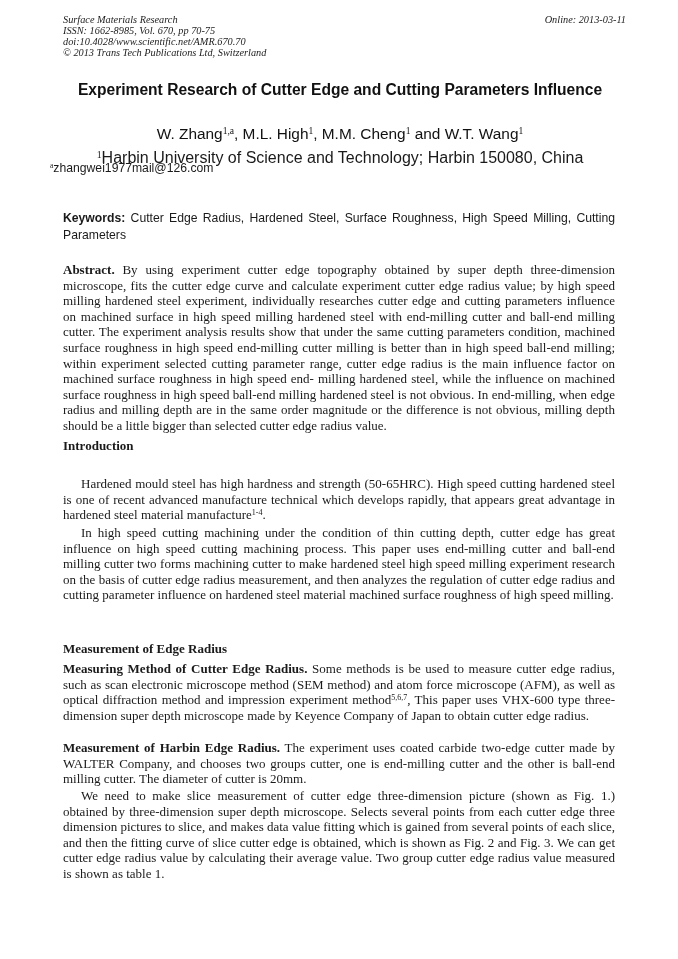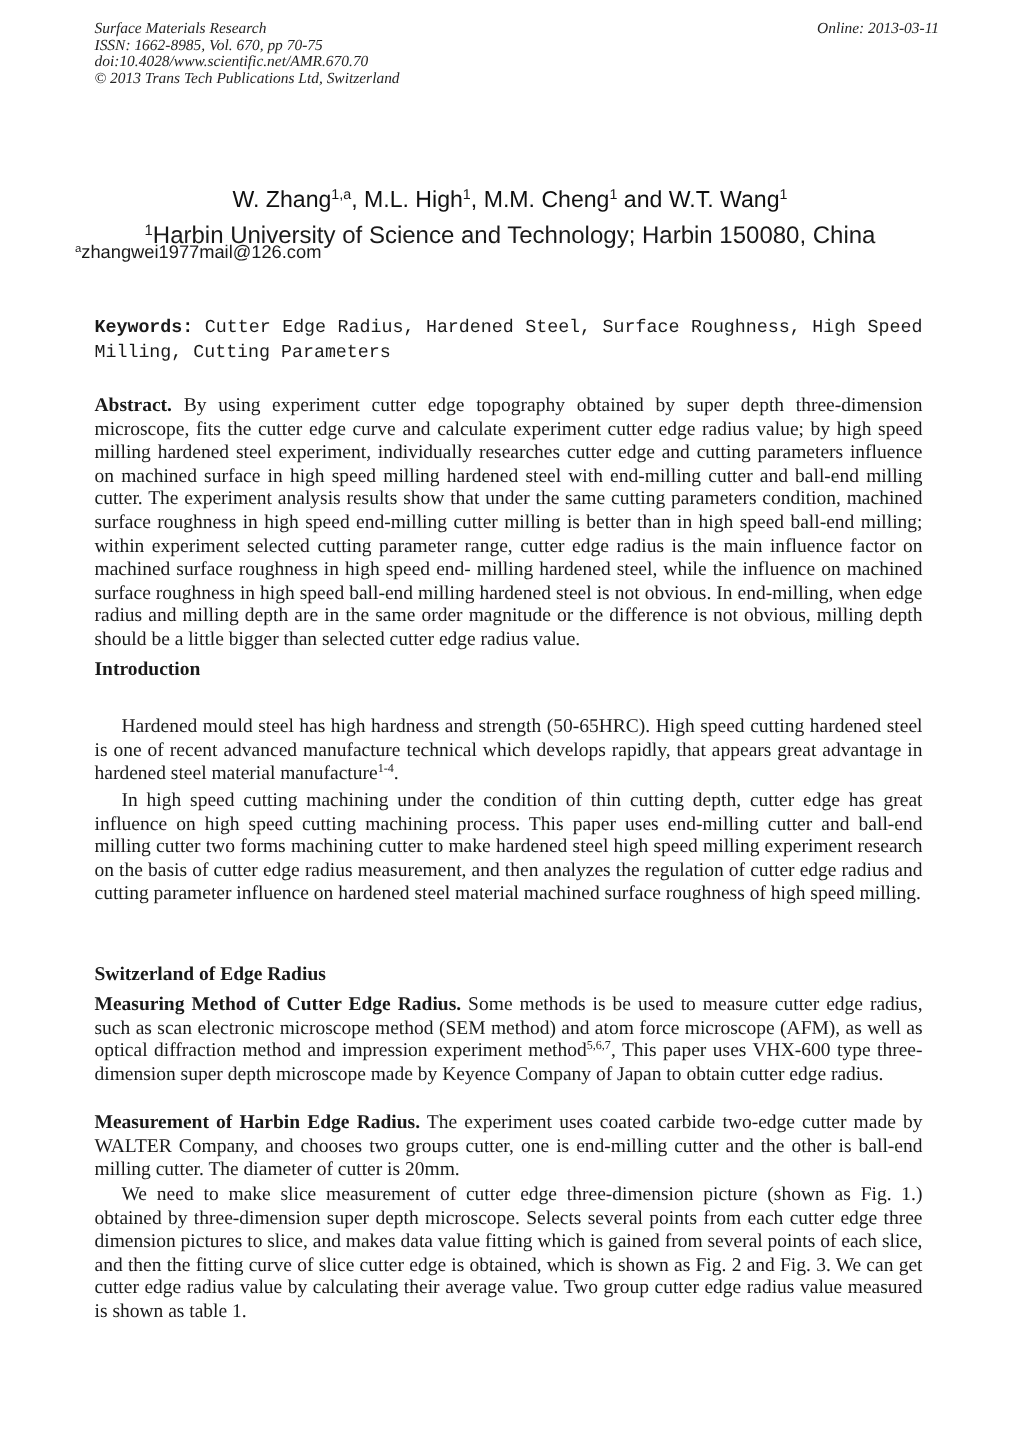--- a/index.html
+++ b/index.html
@@ -24,24 +24,24 @@
     font-family: "Liberation Sans", sans-serif; font-size: 15.4px; line-height: 20px; color: #111;
   }
   .affil {
     position: absolute; left: 50px; width: 580px; top: 150px; text-align: center;
     font-family: "Liberation Sans", sans-serif; font-size: 16px; line-height: 16px;
   }
   .email {
     position: absolute; left: 50px; width: 580px; top: 160px; text-align: left;
     font-family: "Liberation Sans", sans-serif; font-size: 12.2px; line-height: 16px;
   }
-  sup { font-size: 0.62em; vertical-align: 0.55em; line-height: 0; }
+  sup { font-size: 0.62em; vertical-align: 0.55em; line-height: 0; font-family: Liberation Serif, serif; }
   .keywords {
     position: absolute; left: 63px; width: 552px; top: 210px;
-    font-family: Liberation Mono, monospace; font-size: 12.2px; line-height: 16.5px; text-align: justify;
+    font-family: Liberation Sans, sans-serif; font-size: 12.2px; line-height: 16.5px; text-align: justify;
   }
   .keywords b { font-weight: bold; }
   .para {
     position: absolute; left: 63px; width: 552px;
     font-size: 13px; line-height: 15.6px; text-align: justify;
   }
   .para b { font-weight: bold; }
   .indent { text-indent: 18px; }
   .heading {
     position: absolute; left: 63px; font-weight: bold; font-size: 13px; line-height: 16px;
@@ -52,39 +52,40 @@
 
 <div class="header-left">
   <div>Surface Materials Research</div>
   <div>ISSN: 1662-8985, Vol. 670, pp 70-75</div>
   <div>doi:10.4028/www.scientific.net/AMR.670.70</div>
   <div>© 2013 Trans Tech Publications Ltd, Switzerland</div>
 </div>
 <div class="header-right">Online: 2013-03-11</div>
 
 <div class="title">
+  <div>Experiment Research of Cutter Edge and Cutting Parameters Influence</div>
 </div>
 
 <div class="authors">
   <span>W. Zhang</span><sup>1,a</sup><span>, </span><span>M.L. High</span><sup>1</sup><span>, </span><span>M.M. Cheng</span><sup>1</sup><span> and </span><span>W.T. Wang</span><sup>1</sup>
 </div>
 
 <div class="affil"><sup>1</sup><span>Harbin University of Science and Technology; Harbin 150080, China</span></div>
 
 <div class="email"><sup>a</sup><span>zhangwei1977mail@126.com</span></div>
 
 <div class="keywords"><b>Keywords:</b><span> Cutter Edge Radius, Hardened Steel, Surface Roughness, High Speed Milling, Cutting Parameters</span></div>
 
 <div class="para" style="top:262px;"><b>Abstract.</b><span> By using experiment cutter edge topography obtained by super depth three-dimension microscope, fits the cutter edge curve and calculate experiment cutter edge radius value; by high speed milling hardened steel experiment, individually researches cutter edge and cutting parameters influence on machined surface in high speed milling hardened steel with end-milling cutter and ball-end milling cutter. The experiment analysis results show that under the same cutting parameters condition, machined surface roughness in high speed end-milling cutter milling is better than in high speed ball-end milling; within experiment selected cutting parameter range, cutter edge radius is the main influence factor on machined surface roughness in high speed end- milling hardened steel, while the influence on machined surface roughness in high speed ball-end milling hardened steel is not obvious. In end-milling, when edge radius and milling depth are in the same order magnitude or the difference is not obvious, milling depth should be a little bigger than selected cutter edge radius value.</span></div>
 
 <div class="heading" style="top:438px;">Introduction</div>
 
 <div class="para indent" style="top:476px;"><span>Hardened mould steel has high hardness and strength (50-65HRC). High speed cutting hardened steel is one of recent advanced manufacture technical which develops rapidly, that appears great advantage in hardened steel material manufacture</span><sup>1-4</sup><span>.</span></div>
 
 <div class="para indent" style="top:525px;">In high speed cutting machining under the condition of thin cutting depth, cutter edge has great influence on high speed cutting machining process. This paper uses end-milling cutter and ball-end milling cutter two forms machining cutter to make hardened steel high speed milling experiment research on the basis of cutter edge radius measurement, and then analyzes the regulation of cutter edge radius and cutting parameter influence on hardened steel material machined surface roughness of high speed milling.</div>
 
-<div class="heading" style="top:641px;">Switzerland of Edge Radius</div>
+<div class="heading" style="top:641px;">Measurement of Edge Radius</div>
 
 <div class="para" style="top:661px;"><b>Measuring Method of Cutter Edge Radius.</b><span> Some methods is be used to measure cutter edge radius, such as scan electronic microscope method (SEM method) and atom force microscope (AFM), as well as optical diffraction method and impression experiment method</span><sup>5,6,7</sup><span>, This paper uses VHX-600 type three-dimension super depth microscope made by Keyence Company of Japan to obtain cutter edge radius.</span></div>
 
 <div class="para" style="top:740px;"><b>Measurement of Harbin Edge Radius.</b><span> The experiment uses coated carbide two-edge cutter made by WALTER Company, and chooses two groups cutter, one is end-milling cutter and the other is ball-end milling cutter. The diameter of cutter is 20mm.</span></div>
 
 <div class="para indent" style="top:788px;">We need to make slice measurement of cutter edge three-dimension picture (shown as Fig. 1.) obtained by three-dimension super depth microscope. Selects several points from each cutter edge three dimension pictures to slice, and makes data value fitting which is gained from several points of each slice, and then the fitting curve of slice cutter edge is obtained, which is shown as Fig. 2 and Fig. 3. We can get cutter edge radius value by calculating their average value. Two group cutter edge radius value measured is shown as table 1.</div>
 
 </body></html>

